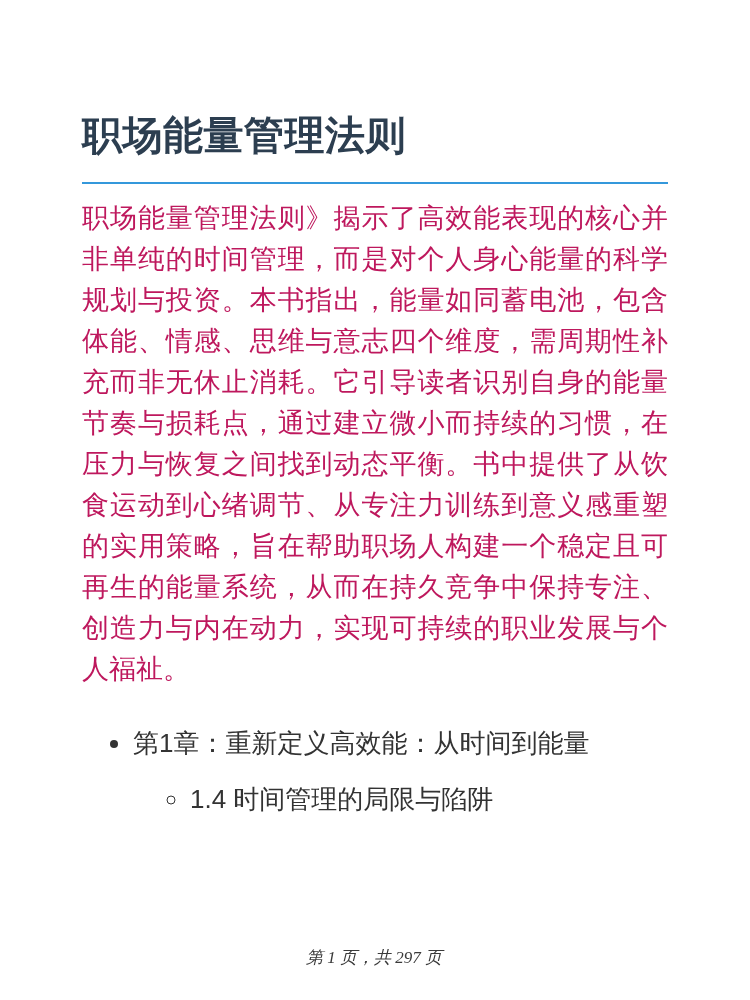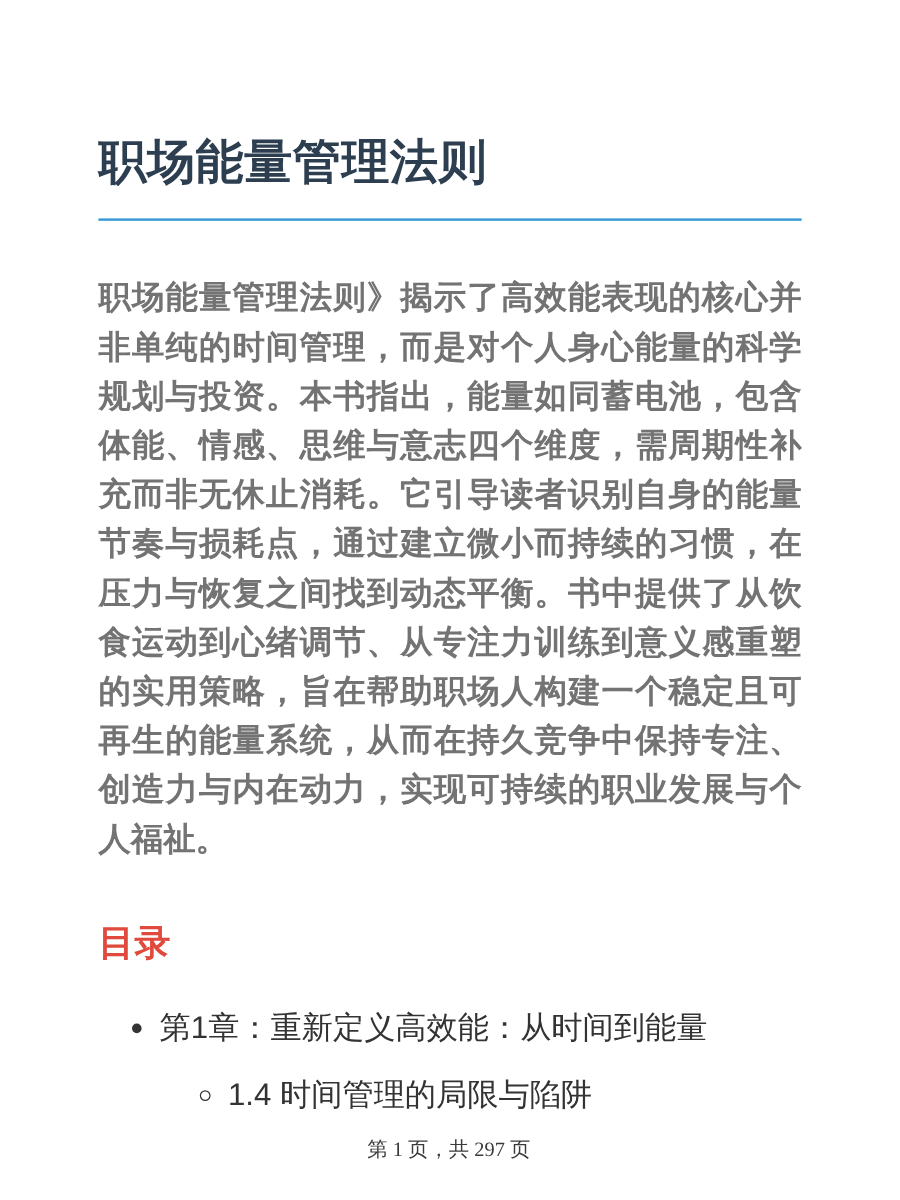--- a/index.html
+++ b/index.html
@@ -35,24 +35,23 @@
   .section-heading {
     font-size: 30px;
     font-weight: 700;
     color: #e04a3c;
     margin: 45px 0 0 0;
     line-height: 1.1;
   }
   .abstract-text {
     font-size: 27px;
     line-height: 41px;
-    color: #737373;
+    color: #be185d;
     text-align: justify;
-    margin: 44px 0 0 0;
-    font-weight: bold;
+    margin: 14px 0 0 0;
   }
   .toc-heading {
     margin-top: 50px;
   }
   .toc-list {
     list-style: disc;
     margin: 36px 0 0 0;
     padding-left: 51px;
     font-size: 26px;
     color: #333333;
@@ -67,35 +66,35 @@
   }
   .page-footer {
     position: absolute;
     left: 0;
     right: 2px;
     top: 946px;
     text-align: center;
     font-family: "Liberation Serif", "DejaVu Serif", serif;
     font-size: 17px;
     color: #3a3a3a;
+    font-style: italic;
   }
 </style>
 </head>
 <body>
 
 <div class="page">
 
   <h1 class="doc-title">职场能量管理法则</h1>
 
   <div class="title-rule"></div>
 
 
   <p class="abstract-text">职场能量管理法则》揭示了高效能表现的核心并非单纯的时间管理，而是对个人身心能量的科学规划与投资。本书指出，能量如同蓄电池，包含体能、情感、思维与意志四个维度，需周期性补充而非无休止消耗。它引导读者识别自身的能量节奏与损耗点，通过建立微小而持续的习惯，在压力与恢复之间找到动态平衡。书中提供了从饮食运动到心绪调节、从专注力训练到意义感重塑的实用策略，旨在帮助职场人构建一个稳定且可再生的能量系统，从而在持久竞争中保持专注、创造力与内在动力，实现可持续的职业发展与个人福祉。</p>
 
-  <h2 class="section-heading toc-heading">目录</h2>
 
   <ul class="toc-list">
     <li>
       <span>第1章：重新定义高效能：从时间到能量</span>
       <ul class="toc-sublist">
         <li>
           <span>1.4 时间管理的局限与陷阱</span>
         </li>
       </ul>
     </li>

